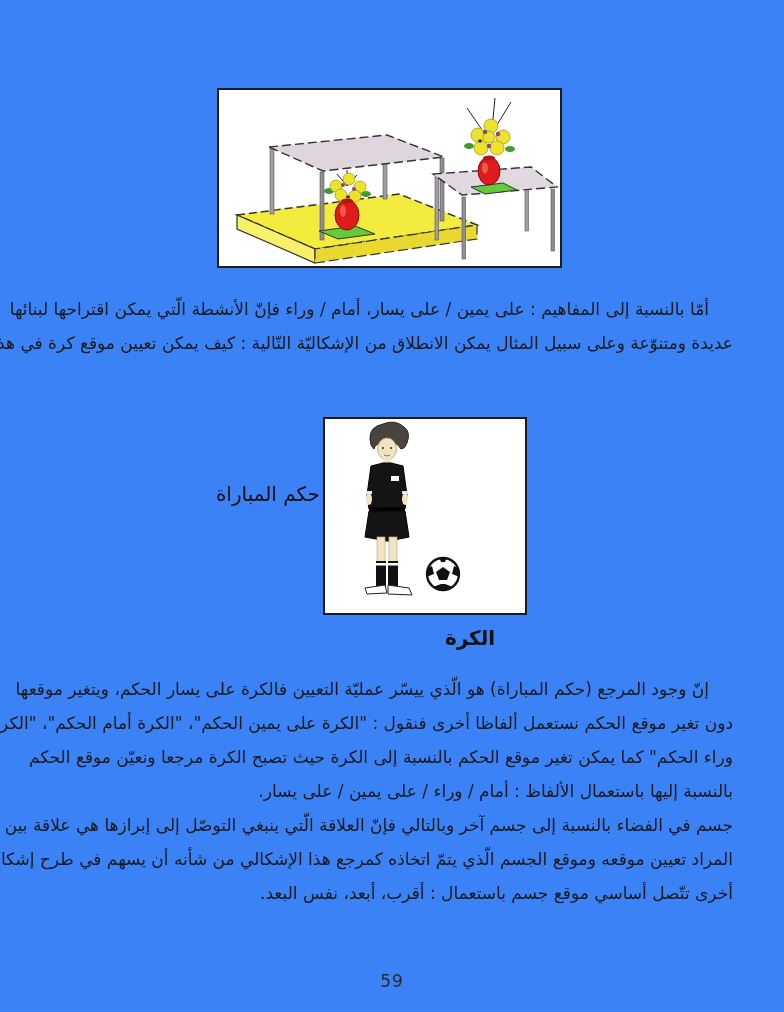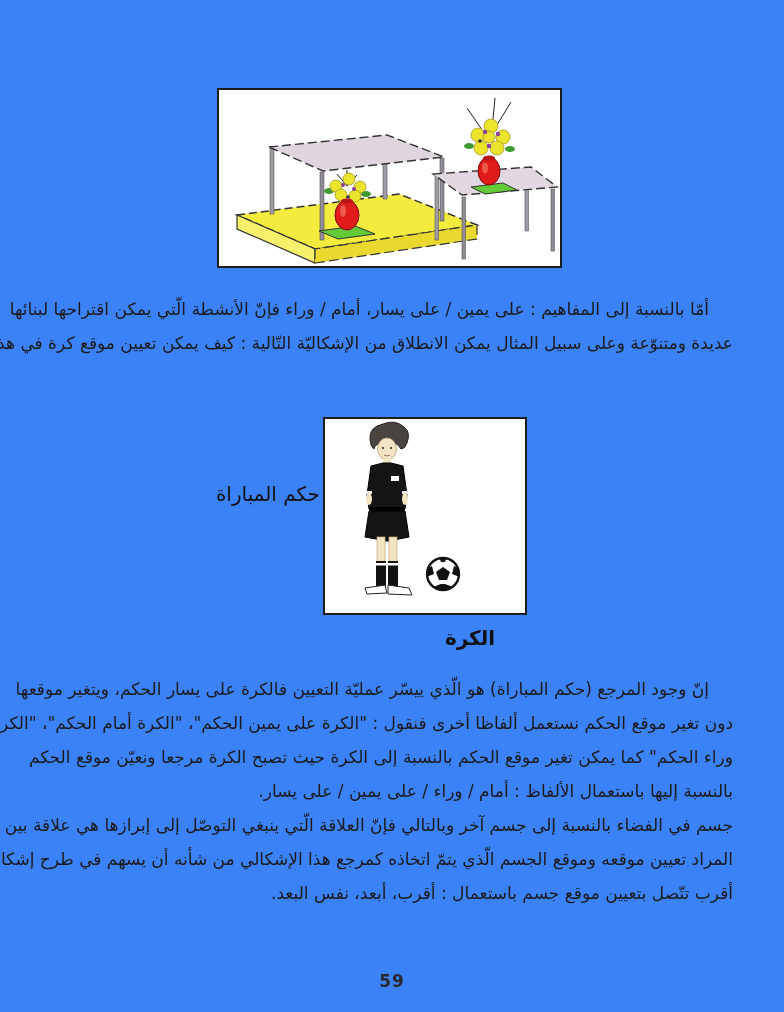--- a/index.html
+++ b/index.html
@@ -55,21 +55,20 @@
   .line.last  { text-align-last: right; }
 
   .page-number {
     position: absolute;
     left: 0; right: 0;
     top: 971px;
     text-align: center;
     font-size: 17px;
     color: #2a2a2a;
     letter-spacing: 1px;
-    font-weight: bold;
   }
 </style>
 </head>
 <body>
 
 <div class="page">
 
   <div class="figure-frame" id="figure1">
     <svg viewBox="0 0 341 176">
 
@@ -196,18 +195,18 @@
   <div class="fig-label" id="referee-label">حكم المباراة</div>
   <div class="fig-label" id="ball-label">الكرة</div>
 
   <div class="text-column" id="para23">
     <div class="line first">إنّ وجود المرجع (حكم المباراة) هو الّذي ييسّر عمليّة التعيين فالكرة على يسار الحكم، ويتغير موقعها</div>
     <div class="line">دون تغير موقع الحكم نستعمل ألفاظا أخرى فنقول : "الكرة على يمين الحكم"، "الكرة أمام الحكم"، "الكرة</div>
     <div class="line">وراء الحكم" كما يمكن تغير موقع الحكم بالنسبة إلى الكرة حيث تصبح الكرة مرجعا ونعيّن موقع الحكم</div>
     <div class="line last">بالنسبة إليها باستعمال الألفاظ : أمام / وراء / على يمين / على يسار.</div>
     <div class="line">جسم في الفضاء بالنسبة إلى جسم آخر وبالتالي فإنّ العلاقة الّتي ينبغي التوصّل إلى إبرازها هي علاقة بين الجسم</div>
     <div class="line">المراد تعيين موقعه وموقع الجسم الّذي يتمّ اتخاذه كمرجع هذا الإشكالي من شأنه أن يسهم في طرح إشكاليّة</div>
-    <div class="line last">أقرب تتّصل بتعيين موقع جسم باستعمال : أقرب، أبعد، نفس البعد.</div>
+    <div class="line last">أخرى تتّصل أساسي موقع جسم باستعمال : أقرب، أبعد، نفس البعد.</div>
   </div>
 
   <div class="page-number">59</div>
 
 </div>
 
 </body></html>

